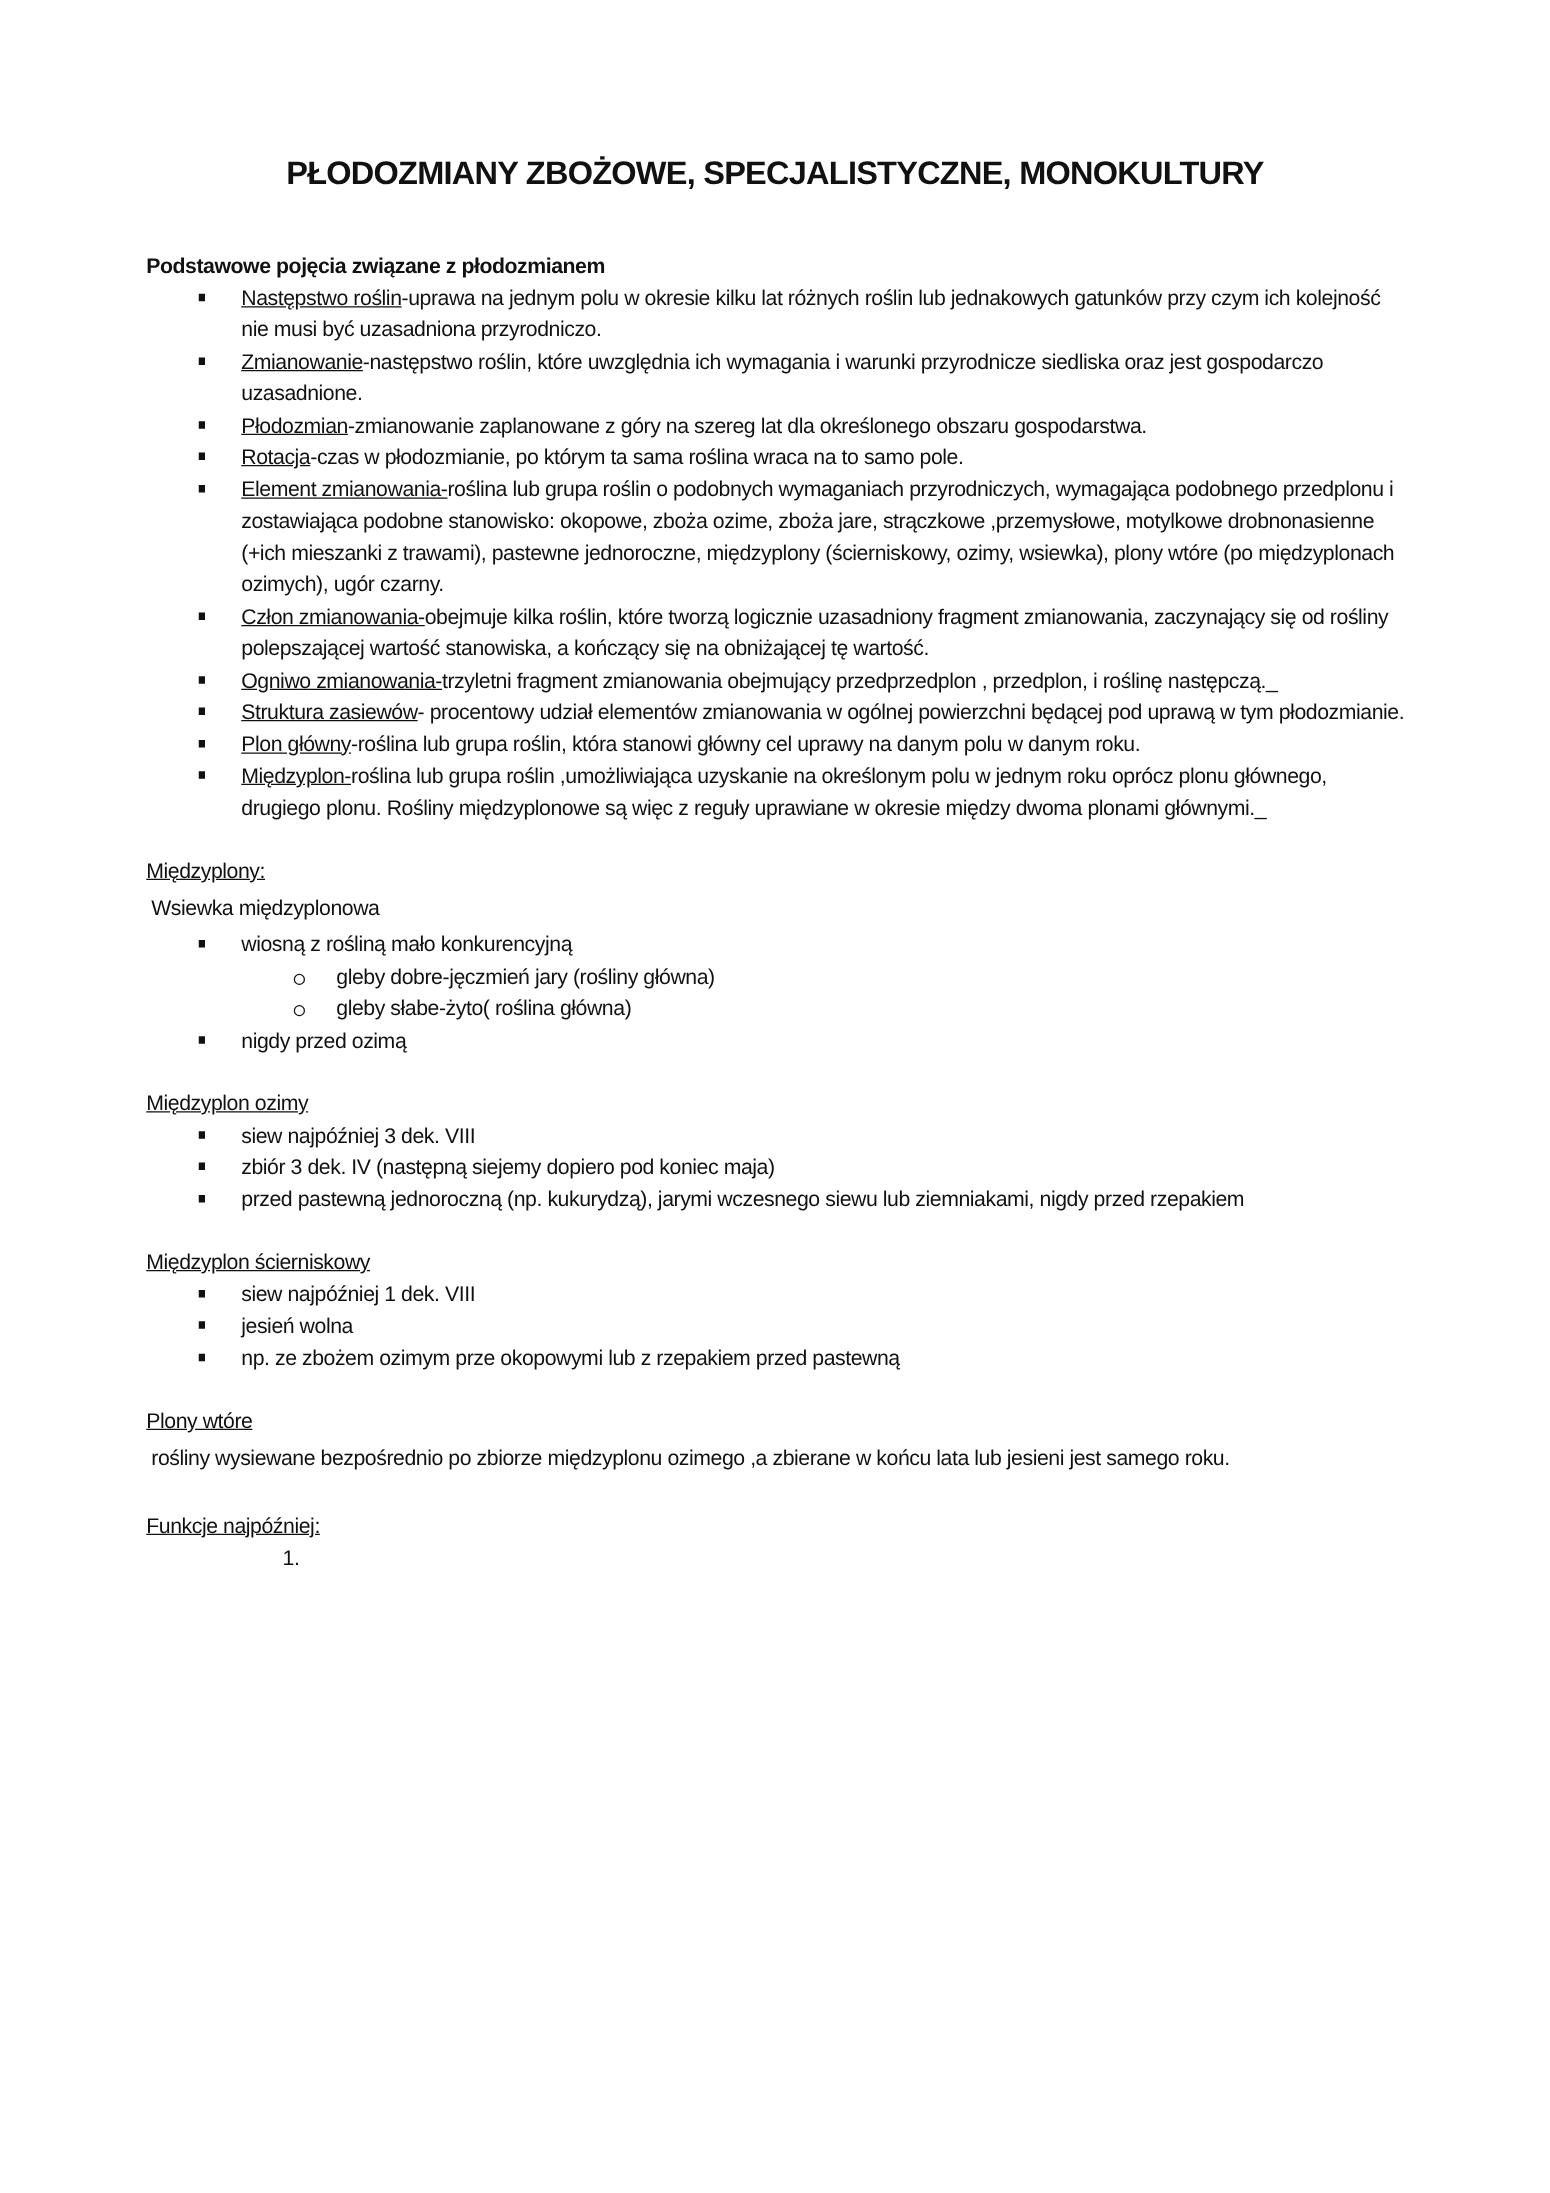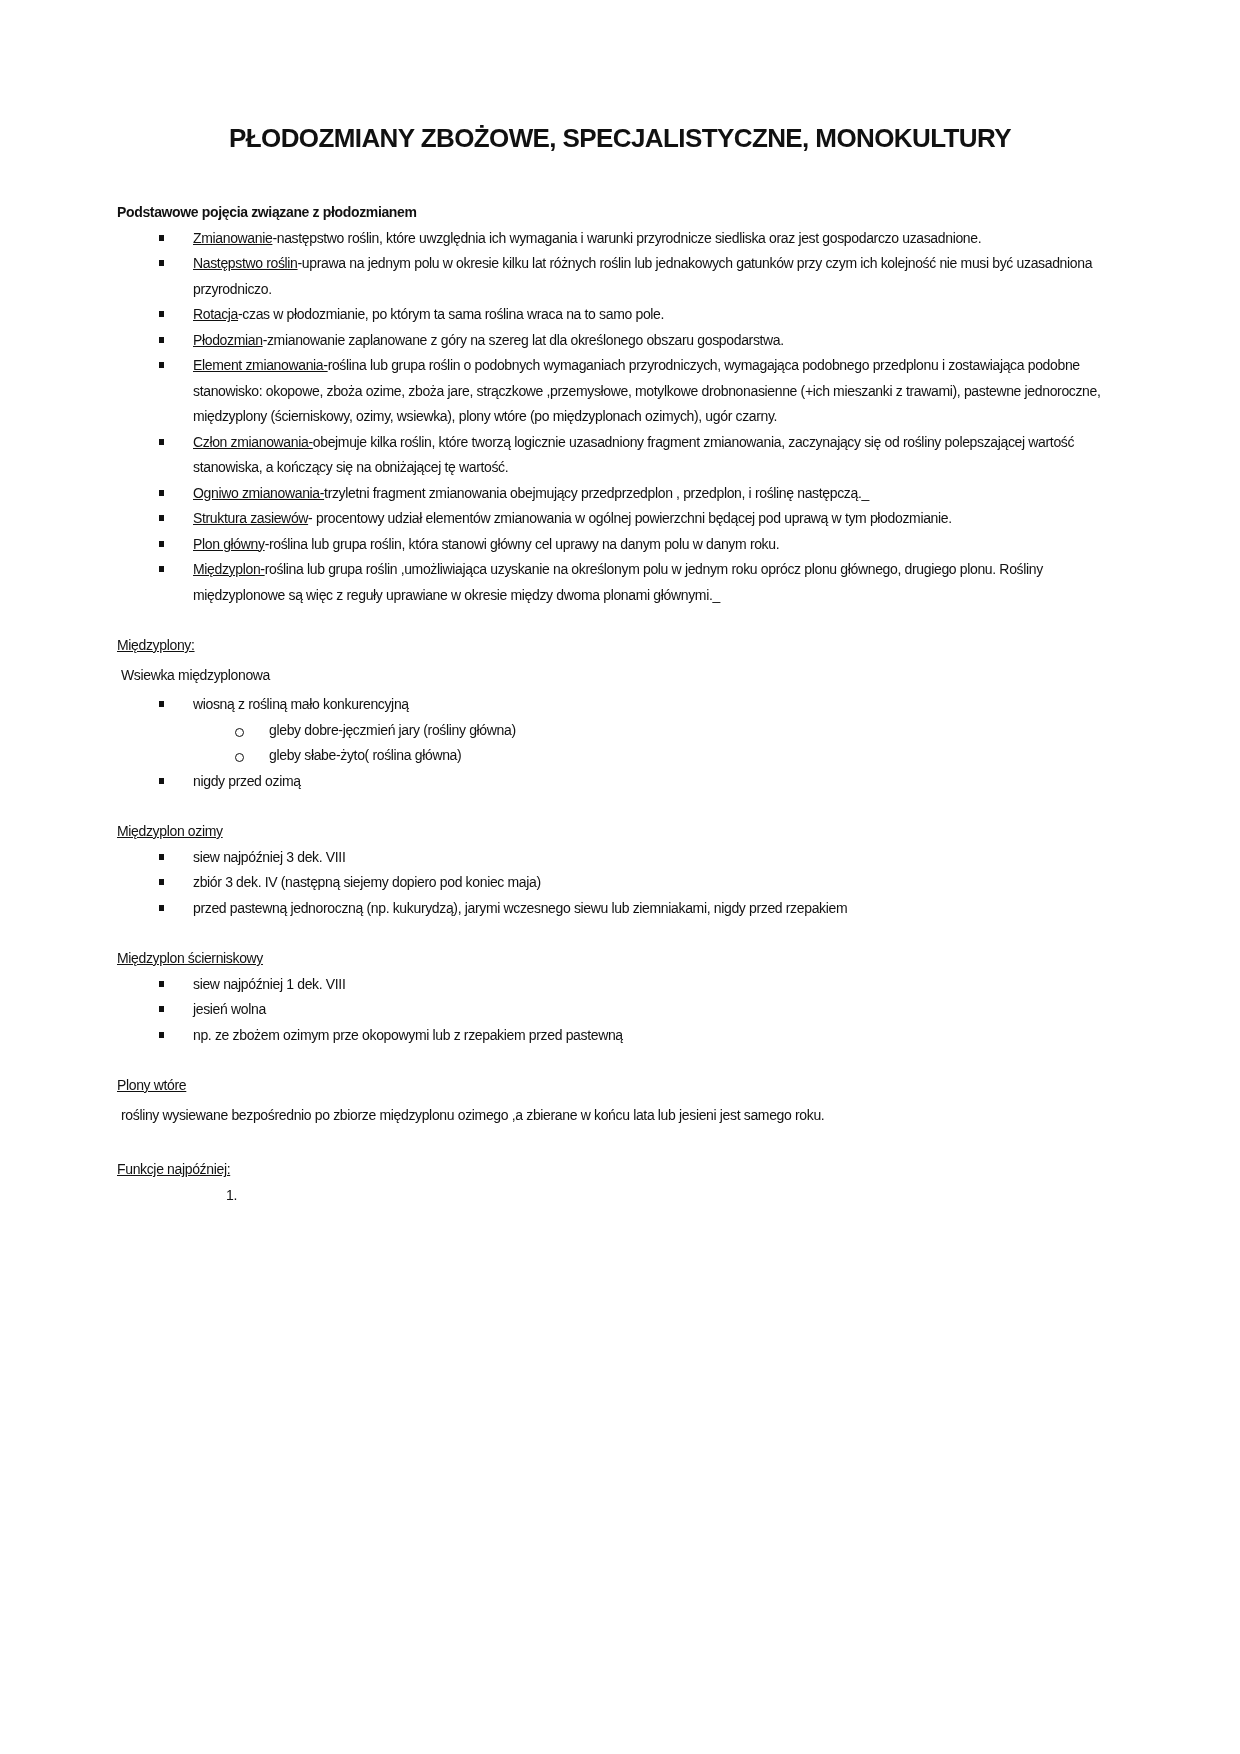--- a/index.html
+++ b/index.html
@@ -7,21 +7,21 @@
     width: 1240px; height: 1754px; position: relative; overflow: hidden;
     font-family: "Liberation Sans", sans-serif; color: #111;
   }
   .page { position: absolute; left: 0; top: 0; width: 1240px; height: 1754px; }
   .title {
     position: absolute; top: 122px; left: 0; width: 1240px; text-align: center;
     font-weight: bold; font-size: 26px; letter-spacing: -0.6px; line-height: 32px;
   }
   .content {
     position: absolute; left: 117px; top: 200px; width: 1010px;
-    font-size: 14px; line-height: 25.5px; letter-spacing: -0.35px;
+    font-size: 17px; line-height: 25.5px; letter-spacing: -0.35px;
   }
   .h-bold { font-weight: bold; margin: 0; }
   .ul-head { text-decoration: underline; margin: 0; }
   .plain { margin: 4px; }
   ul.sq { list-style: none; margin: 0; padding: 0; }
   ul.sq > li { position: relative; padding-left: 76px; }
   ul.sq > li > .bullet {
     position: absolute; left: 42px; top: 9px; width: 5px; height: 6px; background: #111;
   }
   ul.circ { list-style: none; margin: 0; padding: 0; }
@@ -39,24 +39,24 @@
 </head>
 <body>
 
 <div class="page">
   <div class="title">PŁODOZMIANY ZBOŻOWE, SPECJALISTYCZNE, MONOKULTURY</div>
 
   <div class="content">
 
     <p class="h-bold">Podstawowe pojęcia związane z płodozmianem</p>
     <ul class="sq">
+      <li><span class="bullet"></span><span class="term">Następstwo roślin</span><span>-uprawa na jednym polu w okresie kilku lat różnych roślin lub jednakowych gatunków przy czym ich kolejność nie musi być uzasadniona przyrodniczo.</span></li>
       <li><span class="bullet"></span><span class="term">Zmianowanie</span><span>-następstwo roślin, które uwzględnia ich wymagania i warunki przyrodnicze siedliska oraz jest gospodarczo uzasadnione.</span></li>
-      <li><span class="bullet"></span><span class="term">Następstwo roślin</span><span>-uprawa na jednym polu w okresie kilku lat różnych roślin lub jednakowych gatunków przy czym ich kolejność nie musi być uzasadniona przyrodniczo.</span></li>
+      <li><span class="bullet"></span><span class="term">Płodozmian</span><span>-zmianowanie zaplanowane z góry na szereg lat dla określonego obszaru gospodarstwa.</span></li>
       <li><span class="bullet"></span><span class="term">Rotacja</span><span>-czas w płodozmianie, po którym ta sama roślina wraca na to samo pole.</span></li>
-      <li><span class="bullet"></span><span class="term">Płodozmian</span><span>-zmianowanie zaplanowane z góry na szereg lat dla określonego obszaru gospodarstwa.</span></li>
       <li><span class="bullet"></span><span class="term">Element zmianowania-</span><span>roślina lub grupa roślin o podobnych wymaganiach przyrodniczych, wymagająca podobnego przedplonu i zostawiająca podobne stanowisko: okopowe, zboża ozime, zboża jare, strączkowe ,przemysłowe, motylkowe drobnonasienne (+ich mieszanki z trawami), pastewne jednoroczne, międzyplony (ścierniskowy, ozimy, wsiewka), plony wtóre (po międzyplonach ozimych), ugór czarny.</span></li>
       <li><span class="bullet"></span><span class="term">Człon zmianowania-</span><span>obejmuje kilka roślin, które tworzą logicznie uzasadniony fragment zmianowania, zaczynający się od rośliny polepszającej wartość stanowiska, a kończący się na obniżającej tę wartość.</span></li>
       <li><span class="bullet"></span><span class="term">Ogniwo zmianowania-</span><span>trzyletni fragment zmianowania obejmujący przedprzedplon , przedplon, i roślinę następczą._</span></li>
       <li><span class="bullet"></span><span class="term">Struktura zasiewów</span><span>- procentowy udział elementów zmianowania w ogólnej powierzchni będącej pod uprawą w tym płodozmianie.</span></li>
       <li><span class="bullet"></span><span class="term">Plon główny</span><span>-roślina lub grupa roślin, która stanowi główny cel uprawy na danym polu w danym roku.</span></li>
       <li><span class="bullet"></span><span class="term">Międzyplon-</span><span>roślina lub grupa roślin ,umożliwiająca uzyskanie na określonym polu w jednym roku oprócz plonu głównego, drugiego plonu. Rośliny międzyplonowe są więc z reguły uprawiane w okresie między dwoma plonami głównymi._</span></li>
     </ul>
 
     <div class="gap"></div>
 

